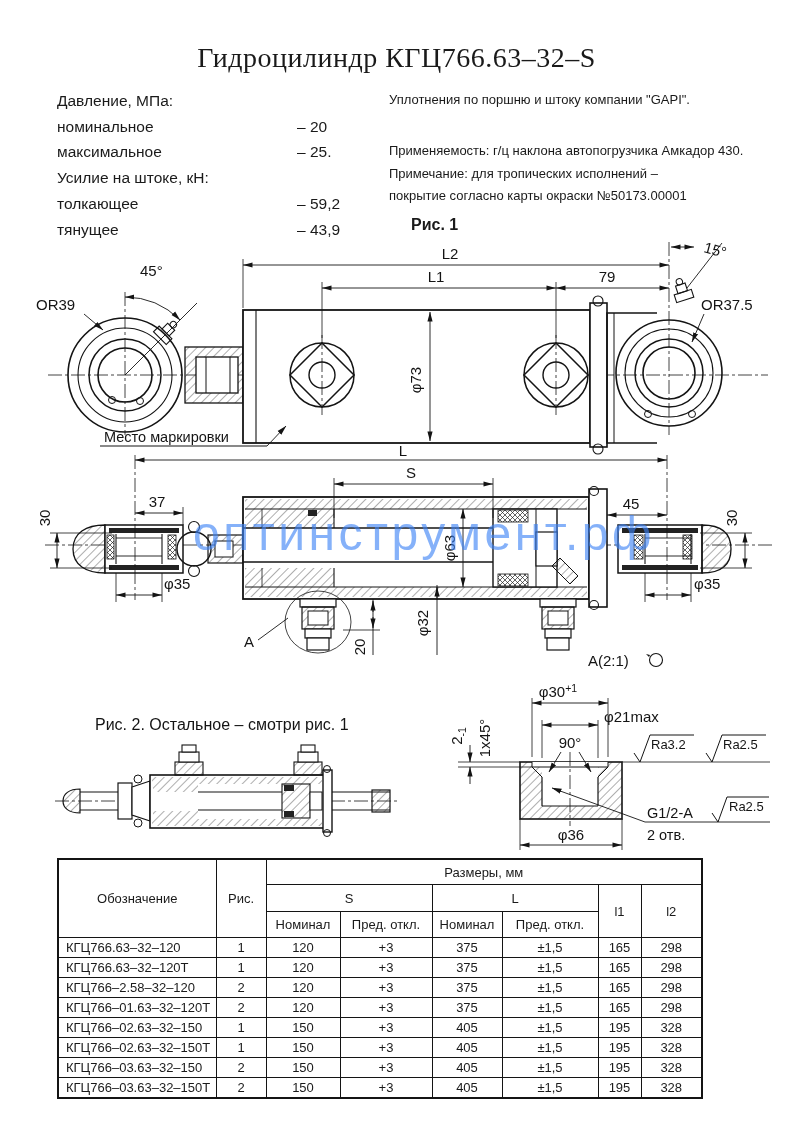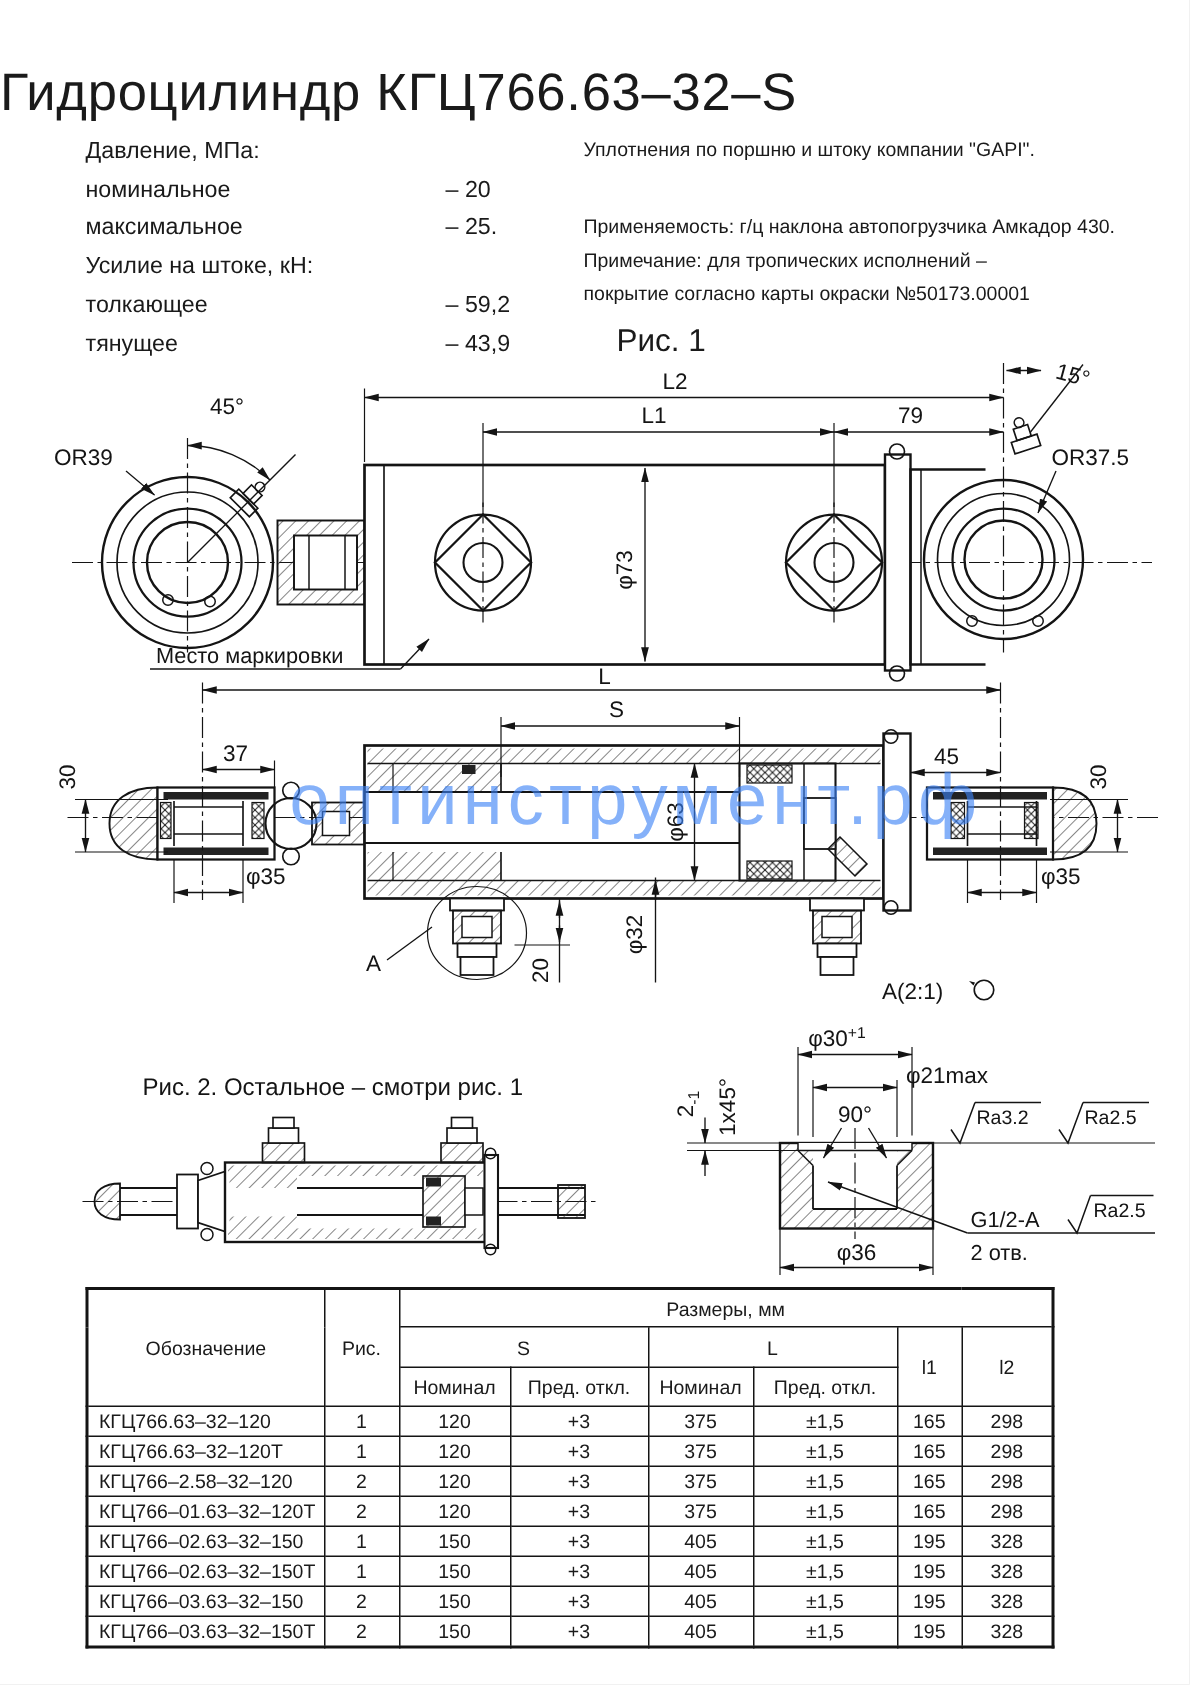--- a/index.html
+++ b/index.html
@@ -1,23 +1,23 @@
 <!DOCTYPE html>
 <html><head>
 <meta charset="utf-8">
 <style>
   html,body{margin:0;padding:0;background:#e8e8e8;}
   #sheet{position:relative;width:793px;height:1123px;background:#fff;margin:0 auto;
          font-family:"Liberation Sans",sans-serif;color:#1a1a1a;overflow:hidden;}
   .abs{position:absolute;}
-  #doc-title{left:0;right:0;top:42px;font-size:35px;letter-spacing:.5px;white-space:nowrap;}
+  #doc-title{left:0;right:0;top:42px;text-align:center;font-size:28px;letter-spacing:.5px;white-space:nowrap;font-family:Liberation Serif, serif;}
   .spec-label{font-size:15.5px;white-space:nowrap;}
   .spec-value{font-size:15.5px;white-space:nowrap;margin-left:16px;}
   .note-line{left:389px;font-size:13px;white-space:nowrap;}
-  .fig-caption{font-size:21px;white-space:nowrap;}
+  .fig-caption{font-size:16px;white-space:nowrap;font-weight:bold;}
   svg{position:absolute;left:0;overflow:visible;}
   svg text{font-family:"Liberation Sans",sans-serif;fill:#141414;font-size:15px;}
   svg .sm{font-size:13px;}
   .ln{stroke:#141414;fill:none;}
   .cl{stroke:#141414;fill:none;stroke-width:.8;stroke-dasharray:14 3 3 3;}
   .dim{stroke:#141414;fill:none;stroke-width:.9;}
   .ext{stroke:#141414;fill:none;stroke-width:.8;}
   #watermark{left:193px;top:506px;font-size:48px;letter-spacing:3.5px;color:#3b82f6;opacity:.62;
              white-space:nowrap;z-index:5;pointer-events:none;}
   

